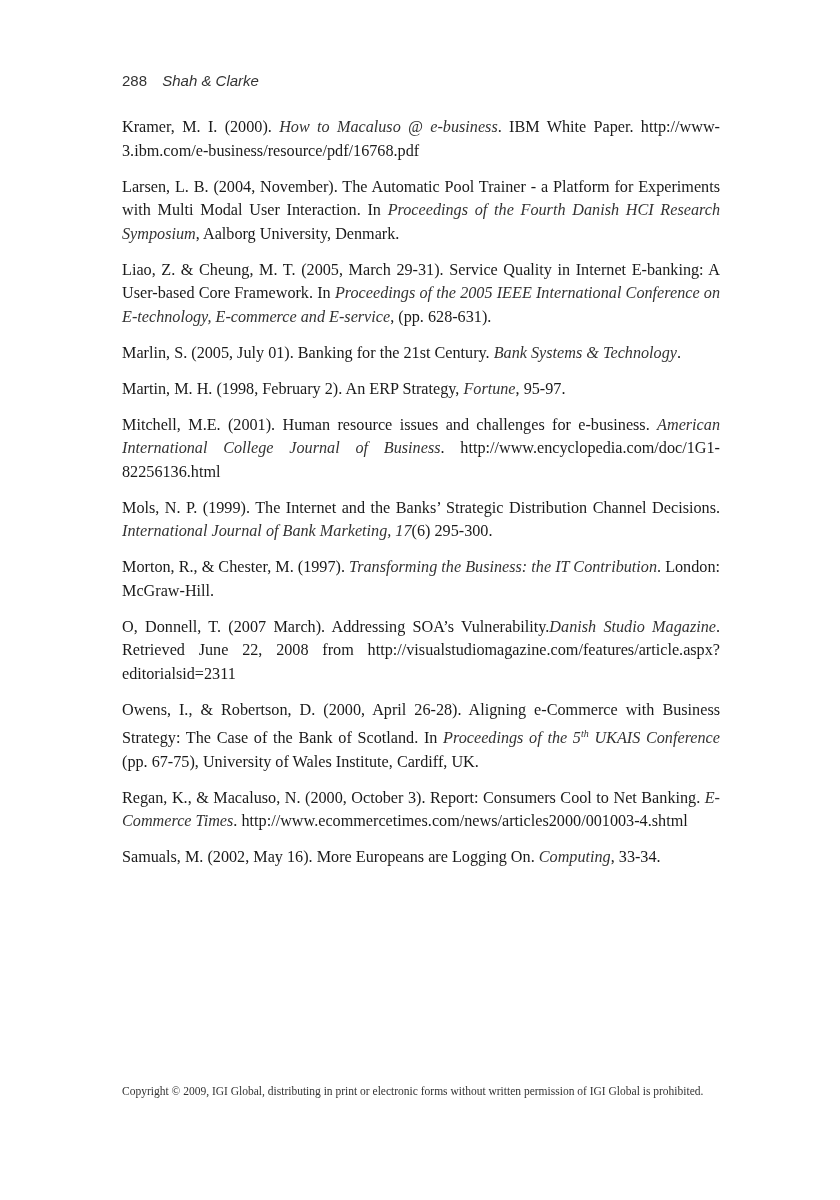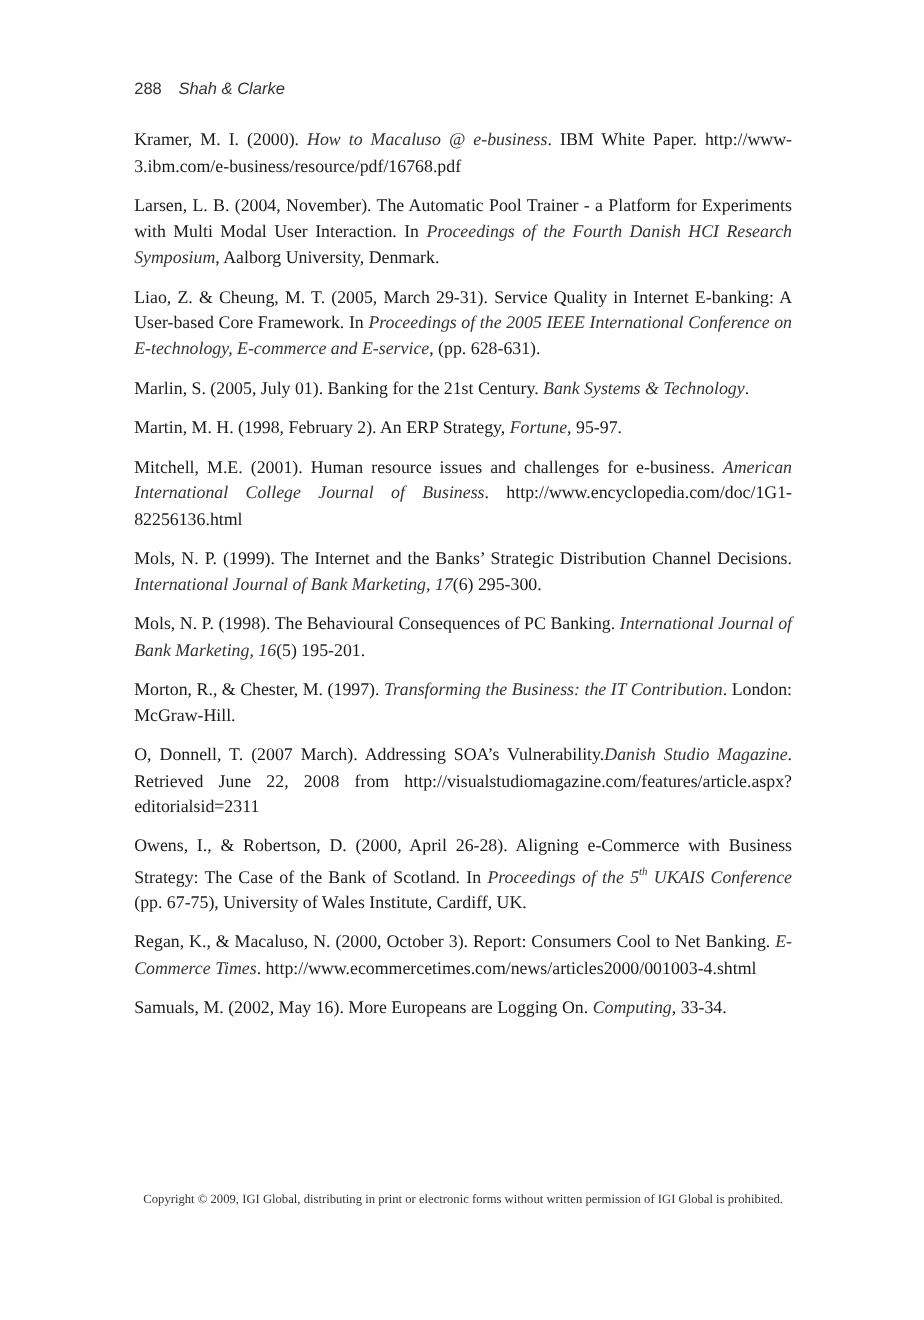--- a/index.html
+++ b/index.html
@@ -3,39 +3,38 @@
 <meta charset="utf-8">
 <style>
   html, body { margin: 0; padding: 0; background: #ffffff; }
   body { width: 840px; height: 1200px; position: relative; overflow: hidden; color: #1a1a1a; }
   .header { position: absolute; left: 122px; top: 72px; font-family: "Liberation Sans", sans-serif; font-size: 15px; color: #333; }
   .header .pg { margin-right: 11px; }
   .header .auth { font-style: italic; text-align: right; }
   .refs { position: absolute; left: 122px; top: 116px; width: 598px; font-family: "Liberation Serif", serif; font-size: 16.2px; line-height: 23.5px; text-align: justify; }
   .ref { margin: 0 0 12.5px 0; }
   .ref i { font-style: italic; color: #333; }
-  .footer { position: absolute; left: 122px; top: 1084px; width: 598px; font-family: "Liberation Serif", serif; font-size: 11.5px; line-height: 15px; color: #333; text-align: center; }
+  .footer { position: absolute; left: 122px; top: 1084px; width: 598px; font-family: "Liberation Serif", serif; font-size: 11.5px; line-height: 15px; color: #333; }
 </style>
 </head>
 <body>
 
 <div class="header">
   <span class="pg">288</span>
   <span class="auth">Shah &amp; Clarke</span>
 </div>
 
 <div class="refs" id="refs">
     <p class="ref"><span>Kramer, M. I. (2000). </span><i>How to Macaluso @ e-business</i><span>. IBM White Paper. http://www-3.ibm.com/e-business/resource/pdf/16768.pdf</span></p>
     <p class="ref"><span>Larsen, L. B. (2004, November). The Automatic Pool Trainer - a Platform for Experiments with Multi Modal User Interaction. In </span><i>Proceedings of the Fourth Danish HCI Research Symposium</i><span>, Aalborg University, Denmark.</span></p>
     <p class="ref"><span>Liao, Z. &amp; Cheung, M. T. (2005, March 29-31). Service Quality in Internet E-banking: A User-based Core Framework. In </span><i>Proceedings of the 2005 IEEE International Conference on E-technology, E-commerce and E-service</i><span>, (pp. 628-631).</span></p>
     <p class="ref"><span>Marlin, S. (2005, July 01). Banking for the 21st Century. </span><i>Bank Systems &amp; Technology</i><span>.</span></p>
     <p class="ref"><span>Martin, M. H. (1998, February 2). An ERP Strategy, </span><i>Fortune</i><span>, 95-97.</span></p>
     <p class="ref"><span>Mitchell, M.E. (2001). Human resource issues and challenges for e-business. </span><i>American International College Journal of Business</i><span>. http://www.encyclopedia.com/doc/1G1-82256136.html</span></p>
     <p class="ref"><span>Mols, N. P. (1999). The Internet and the Banks’ Strategic Distribution Channel Decisions. </span><i>International Journal of Bank Marketing, 17</i><span>(6) 295-300.</span></p>
-    <p class="ref"><span>Mols, N. P. (1998). The Behavioural Consequences of PC Banking. </span><i>International Journal of Bank Marketing, 16</i><span>(5) 195-201.</span></p>
     <p class="ref"><span>Morton, R., &amp; Chester, M. (1997). </span><i>Transforming the Business: the IT Contribution</i><span>. London: McGraw-Hill.</span></p>
     <p class="ref"><span>O, Donnell, T. (2007 March). Addressing SOA’s Vulnerability.</span><i>Danish Studio Magazine</i><span>. Retrieved June 22, 2008 from http://visualstudiomagazine.com/features/article.aspx? editorialsid=2311</span></p>
     <p class="ref"><span>Owens, I., &amp; Robertson, D. (2000, April 26-28). Aligning e-Commerce with Business Strategy: The Case of the Bank of Scotland. In </span><i>Proceedings of the 5</i><i><sup style="font-size: 10px;">th</sup></i><i> UKAIS Conference</i><span> (pp. 67-75), University of Wales Institute, Cardiff, UK.</span></p>
     <p class="ref"><span>Regan, K., &amp; Macaluso, N. (2000, October 3). Report: Consumers Cool to Net Banking. </span><i>E-Commerce Times</i><span>. http://www.ecommercetimes.com/news/articles2000/001003-4.shtml</span></p>
     <p class="ref"><span>Samuals, M. (2002, May 16). More Europeans are Logging On. </span><i>Computing</i><span>, 33-34.</span></p>
   </div>
 
 <div class="footer">Copyright © 2009, IGI Global, distributing in print or electronic forms without written permission of IGI Global is prohibited.</div>
 
 </body></html>

